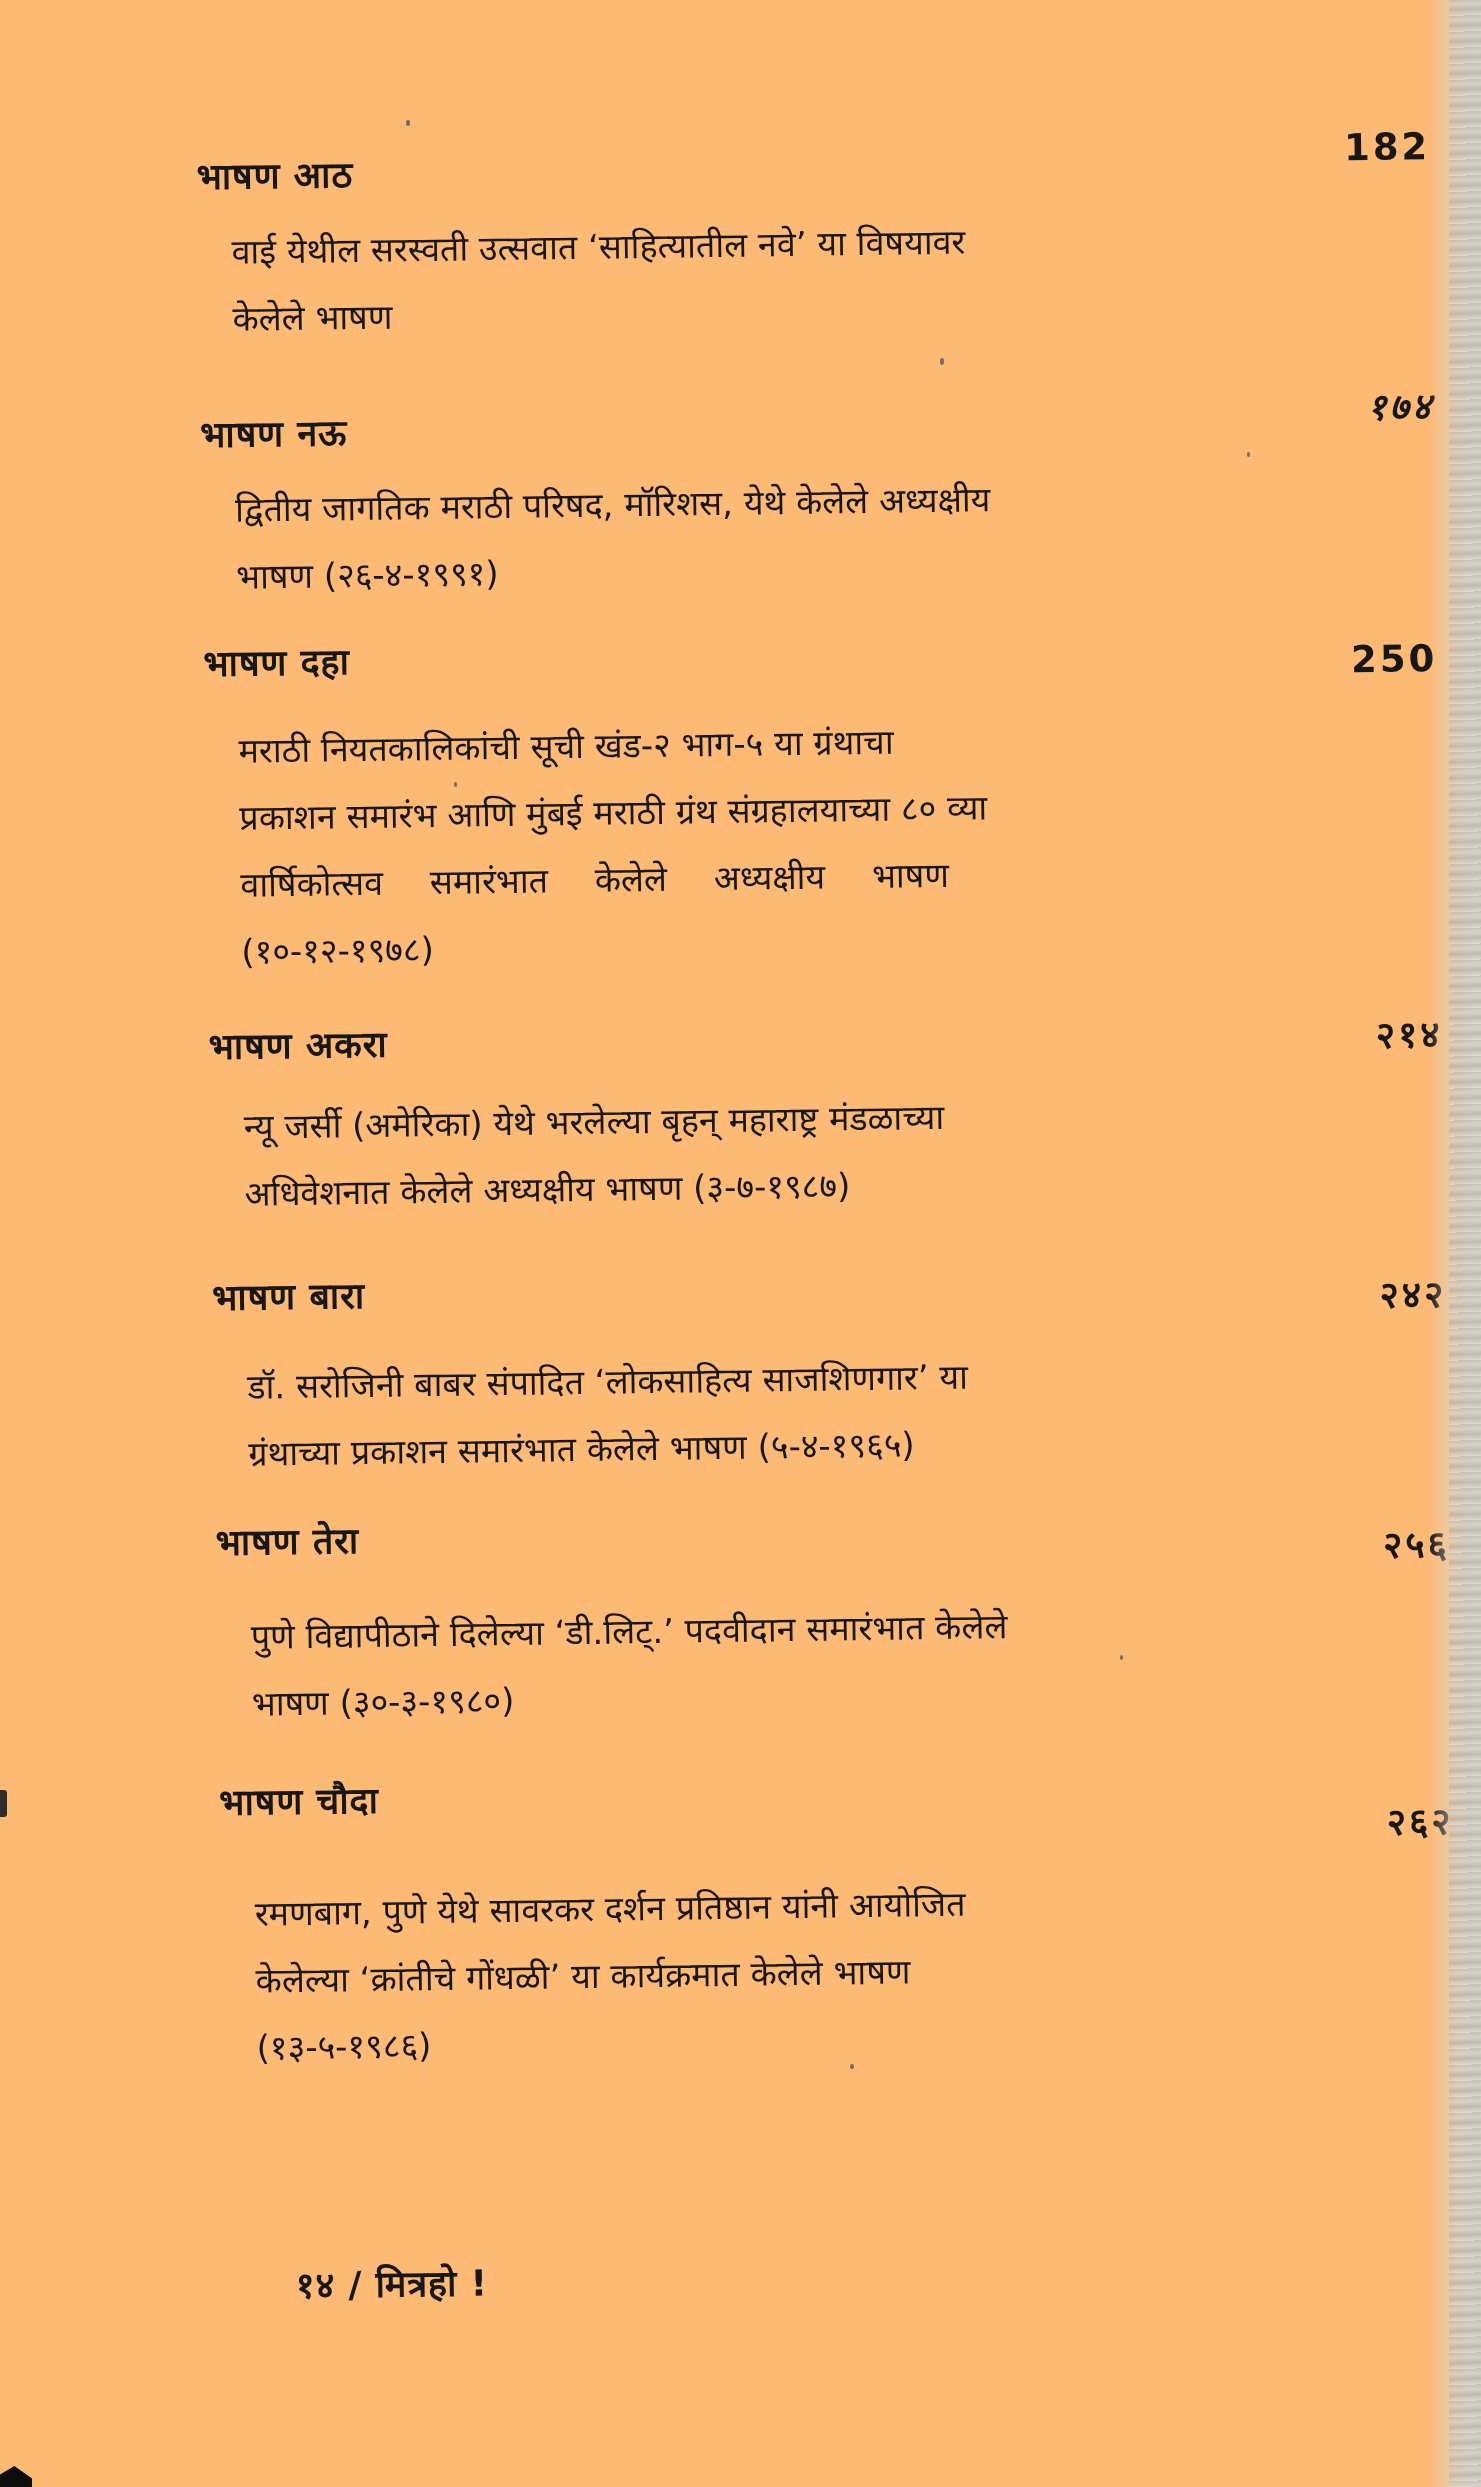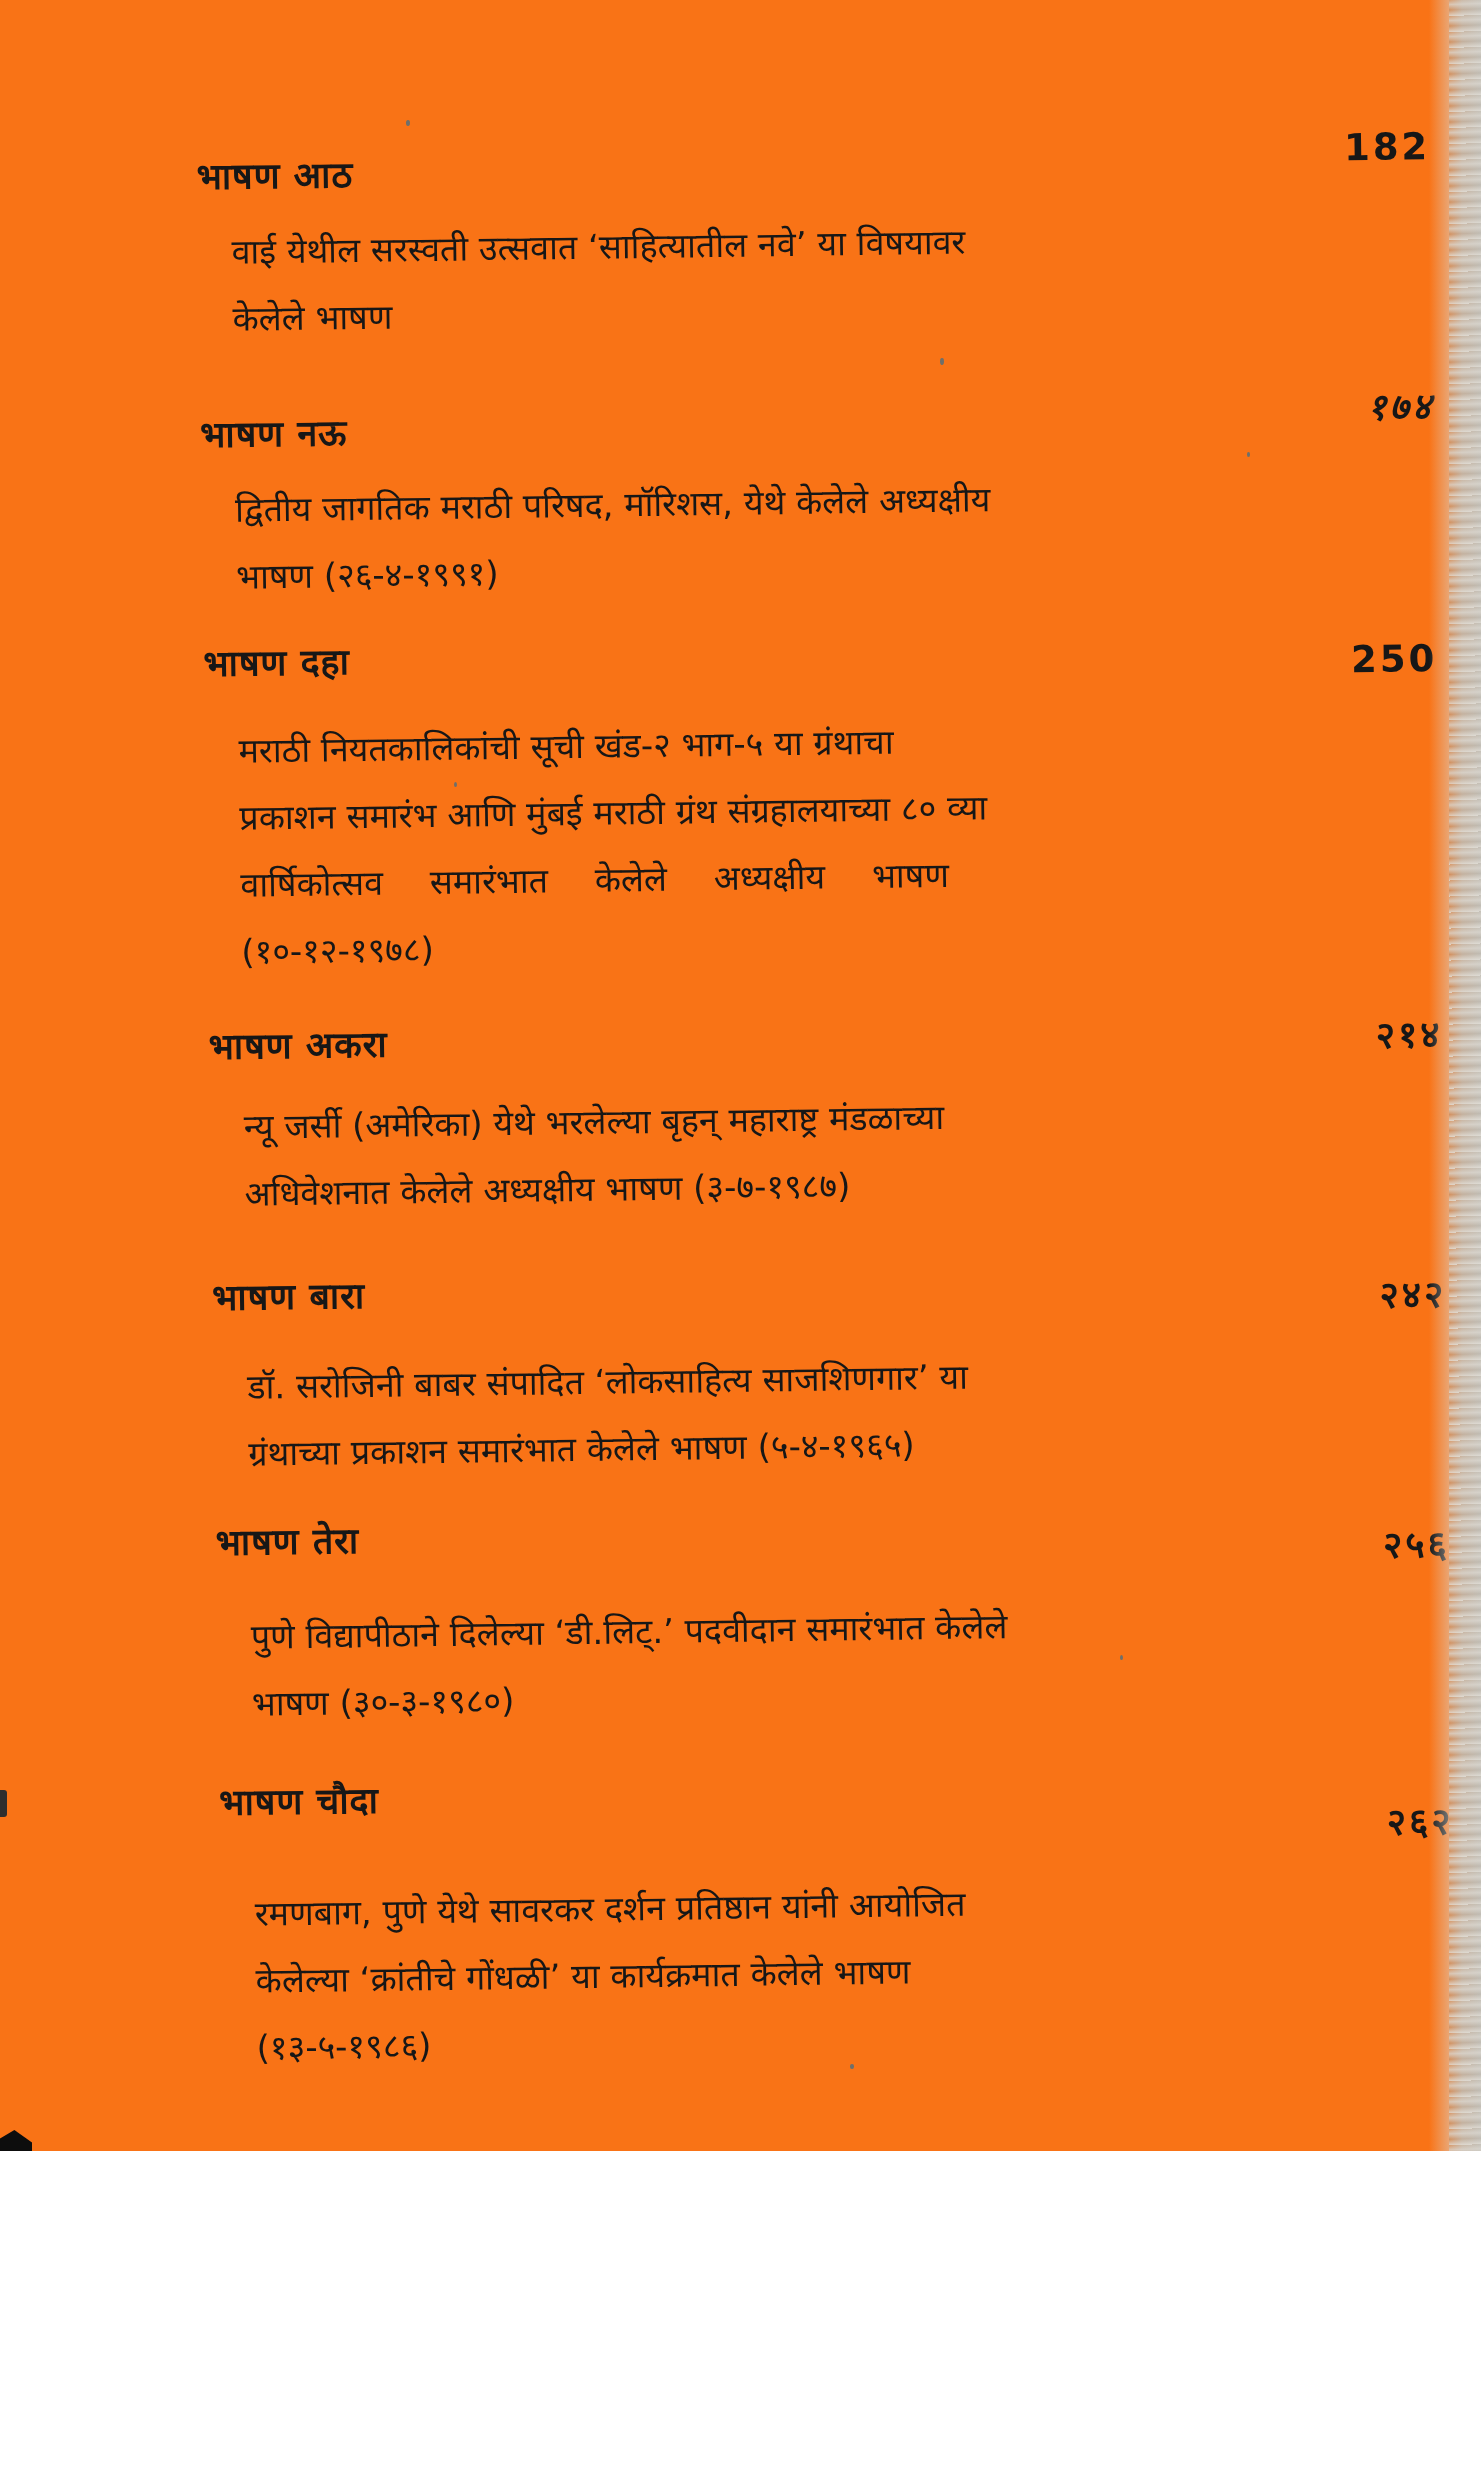--- a/index.html
+++ b/index.html
@@ -1,20 +1,20 @@
 <!DOCTYPE html>
 <html style="font-size:12px"><head>
 <meta charset="utf-8">
 <style>
   html, body { margin: 0; padding: 0; }
   .page {
     position: relative;
     width: 1482px;
-    height: 2151px;
-    background: #f97316;
+    height: 2487px;
+    background: #fdba74;
     overflow: hidden;
     font-family: "DejaVu Sans", "Liberation Sans", sans-serif;
     color: #171717;
   }
   
   .content {
     position: absolute;
     left: 0; top: 0;
     width: 1427px;
     height: 2487px;

